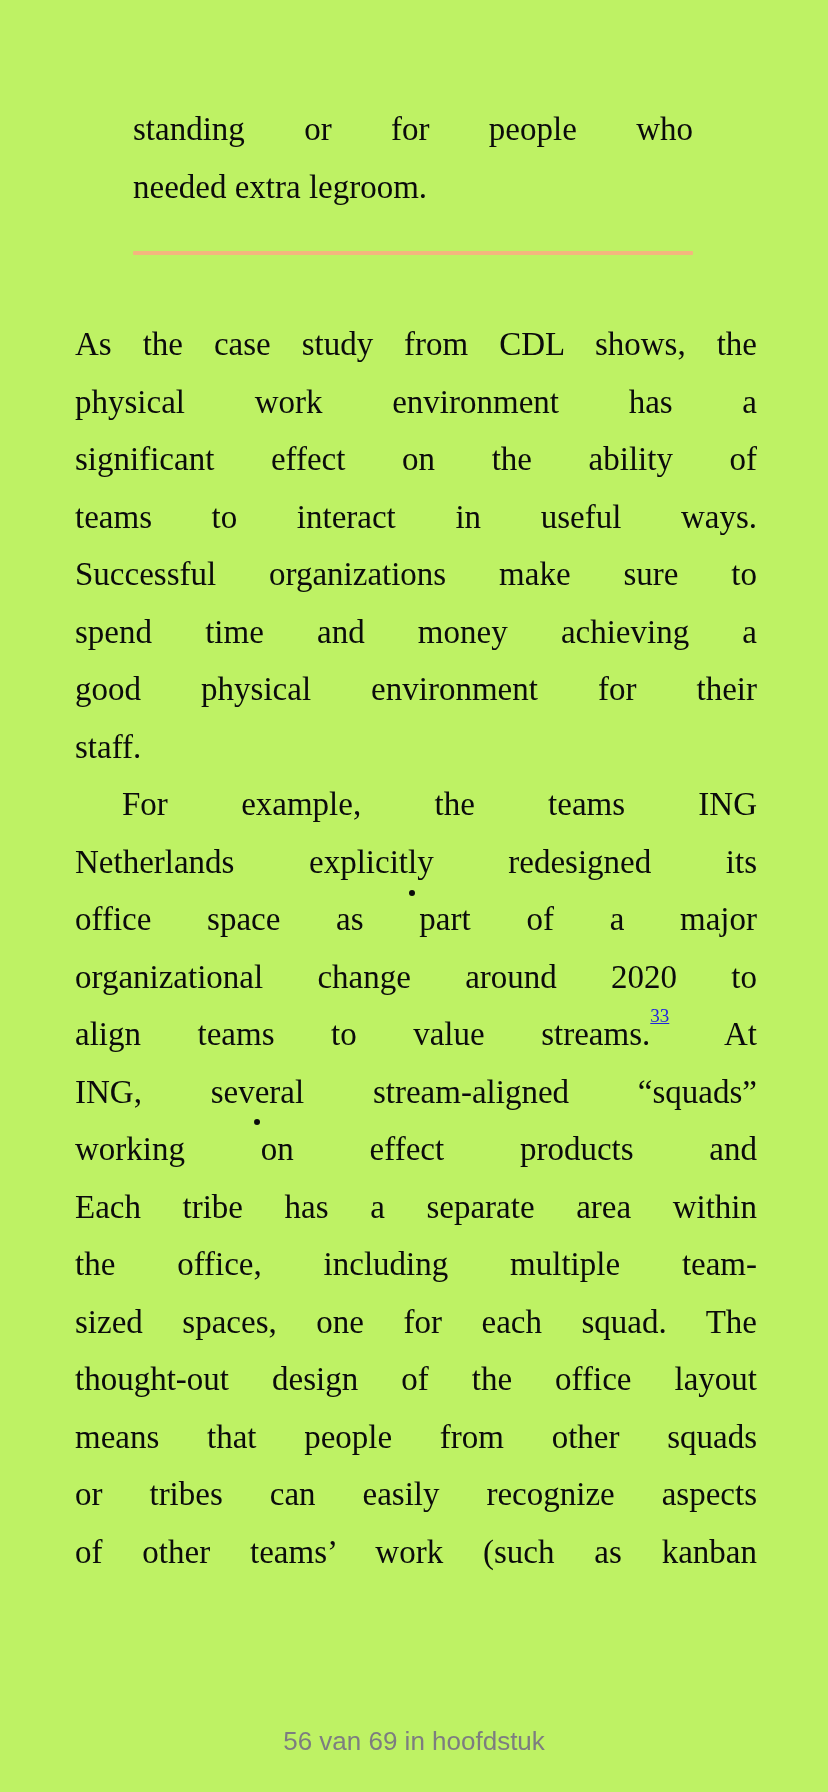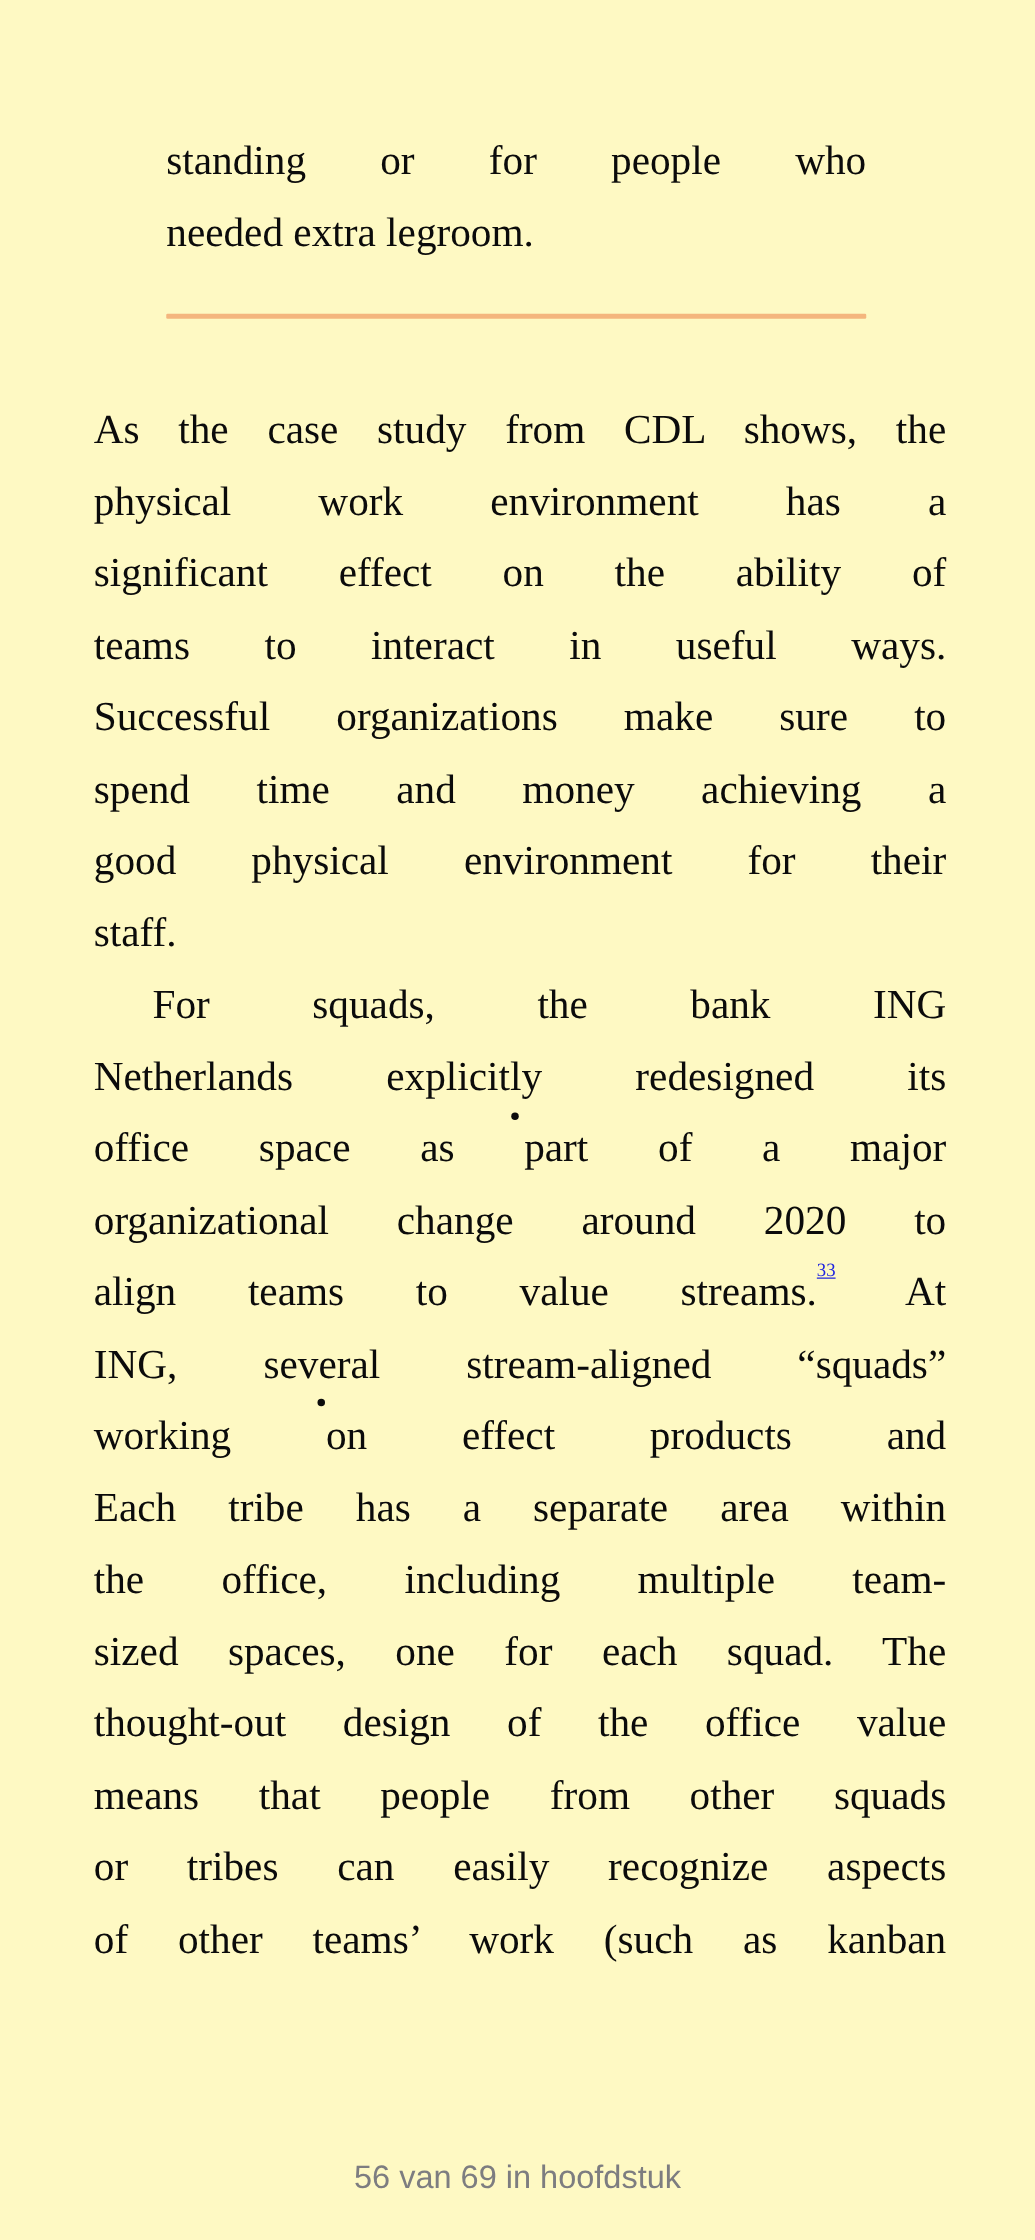--- a/index.html
+++ b/index.html
@@ -4,21 +4,21 @@
 <style>
   html, body { margin: 0; padding: 0; }
   body {
     width: 828px; height: 1792px;
     background: #ffffff;
     position: relative;
     overflow: hidden;
   }
   .page {
     position: absolute; inset: 0;
-    background: #fef9c3;
+    background: #bef264;
   }
   .content {
     position: absolute; left: 75px; top: 0; width: 682px;
   }
   .line, .jline {
     font-family: "Liberation Serif", "DejaVu Serif", serif;
     font-size: 33px;
     line-height: 57.5px;
     color: var(--body-text, #0b0b0b);
     white-space: normal;
@@ -30,21 +30,21 @@
   .quote { margin: 101px 64px 0 58px; }
   .divider {
     height: 4px;
     background: var(--divider, #f4b67e);
     margin: 35px 64px 61px 58px;
     border-radius: 1px;
   }
   .indent { text-indent: 47px; }
   sup.fn {
     color: var(--footnote-link, #1f24df);
-    font-size: 15px;
+    font-size: 19px;
     line-height: 0;
     position: relative;
     top: -11px;
     cursor: pointer;
     text-decoration: underline;
   }
   .footer {
     position: absolute; top: 1726px; left: 0; width: 828px;
     text-align: center;
     font-family: "Liberation Sans", sans-serif;
@@ -77,31 +77,31 @@
       <div class="jline">physical work environment has a</div>
       <div class="jline">significant effect on the ability of</div>
       <div class="jline">teams to interact in useful ways.</div>
       <div class="jline">Successful organizations make sure to</div>
       <div class="jline">spend time and money achieving a</div>
       <div class="jline">good physical environment for their</div>
       <div class="line">staff.</div>
     </div>
 
     <div class="para">
-      <div class="jline indent">For squads, the bank ING</div>
+      <div class="jline indent">For example, the teams ING</div>
       <div class="jline">Netherlands explicitly redesigned its</div>
       <div class="jline">office space as part of a major</div>
       <div class="jline">organizational change around 2020 to</div>
       <div class="jline"><span>align teams to value streams.</span><sup class="fn">33</sup> <span>At</span></div>
       <div class="jline">ING, several stream-aligned “squads”</div>
       <div class="jline">working on effect products and</div>
       <div class="jline">Each tribe has a separate area within</div>
       <div class="jline">the office, including multiple team-</div>
       <div class="jline">sized spaces, one for each squad. The</div>
-      <div class="jline">thought-out design of the office value</div>
+      <div class="jline">thought-out design of the office layout</div>
       <div class="jline">means that people from other squads</div>
       <div class="jline">or tribes can easily recognize aspects</div>
       <div class="jline">of other teams’ work (such as kanban</div>
     </div>
 
   </div>
 
   <div class="footer">56 van 69 in hoofdstuk</div>
 <div class="dot" style="left: 409px; top: 890px;"></div>
     <div class="dot" style="left: 254px; top: 1119px;"></div>

